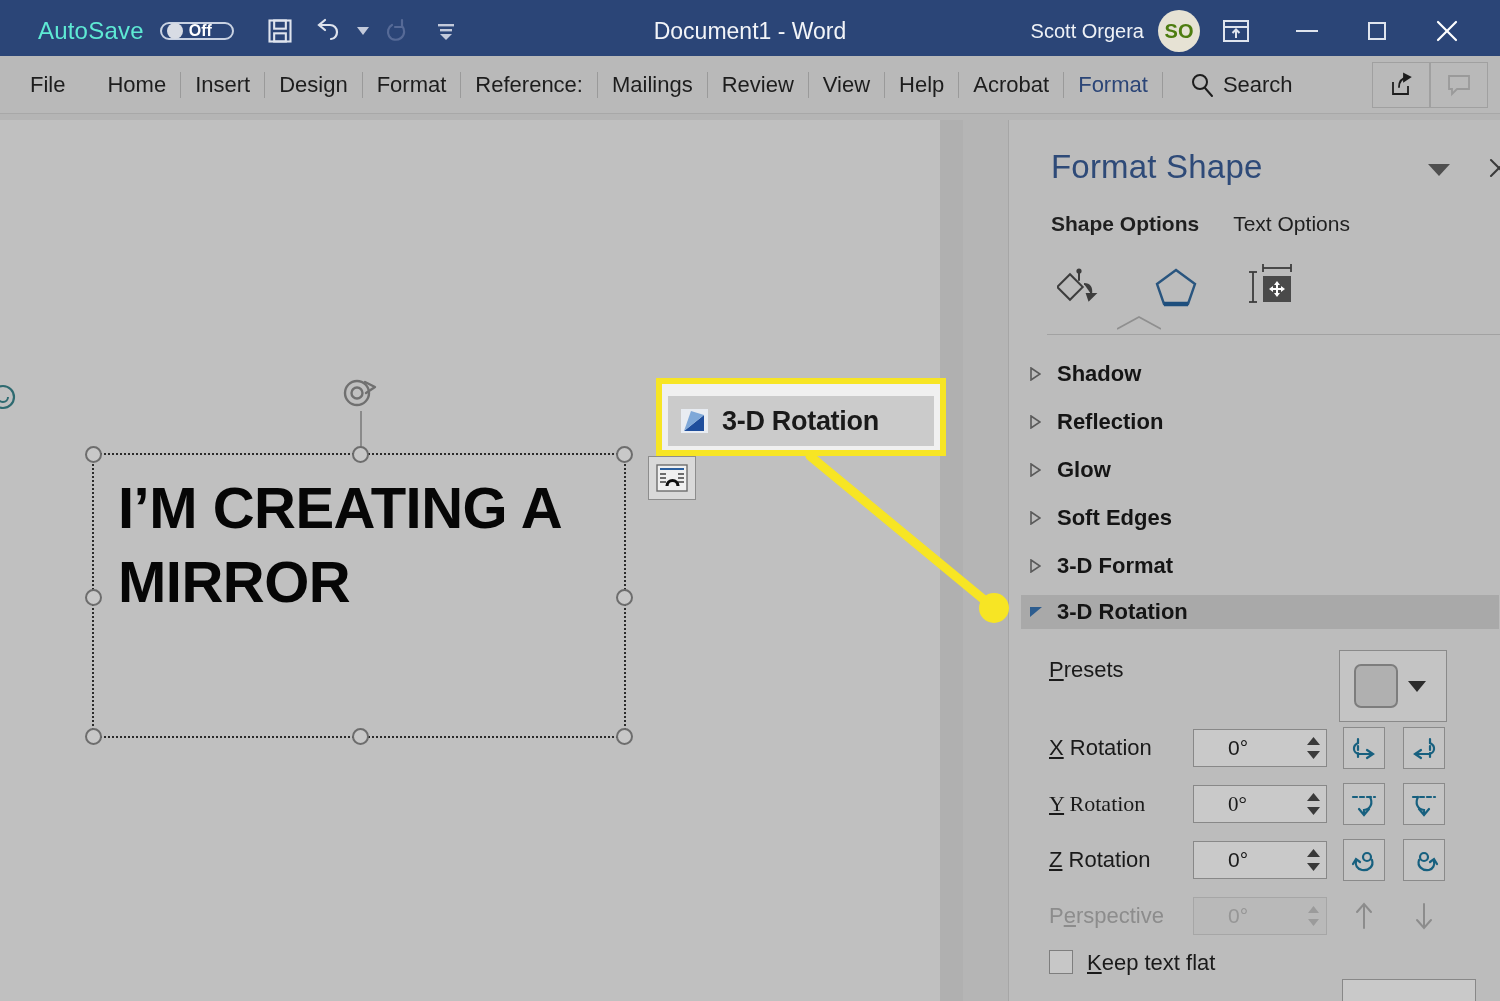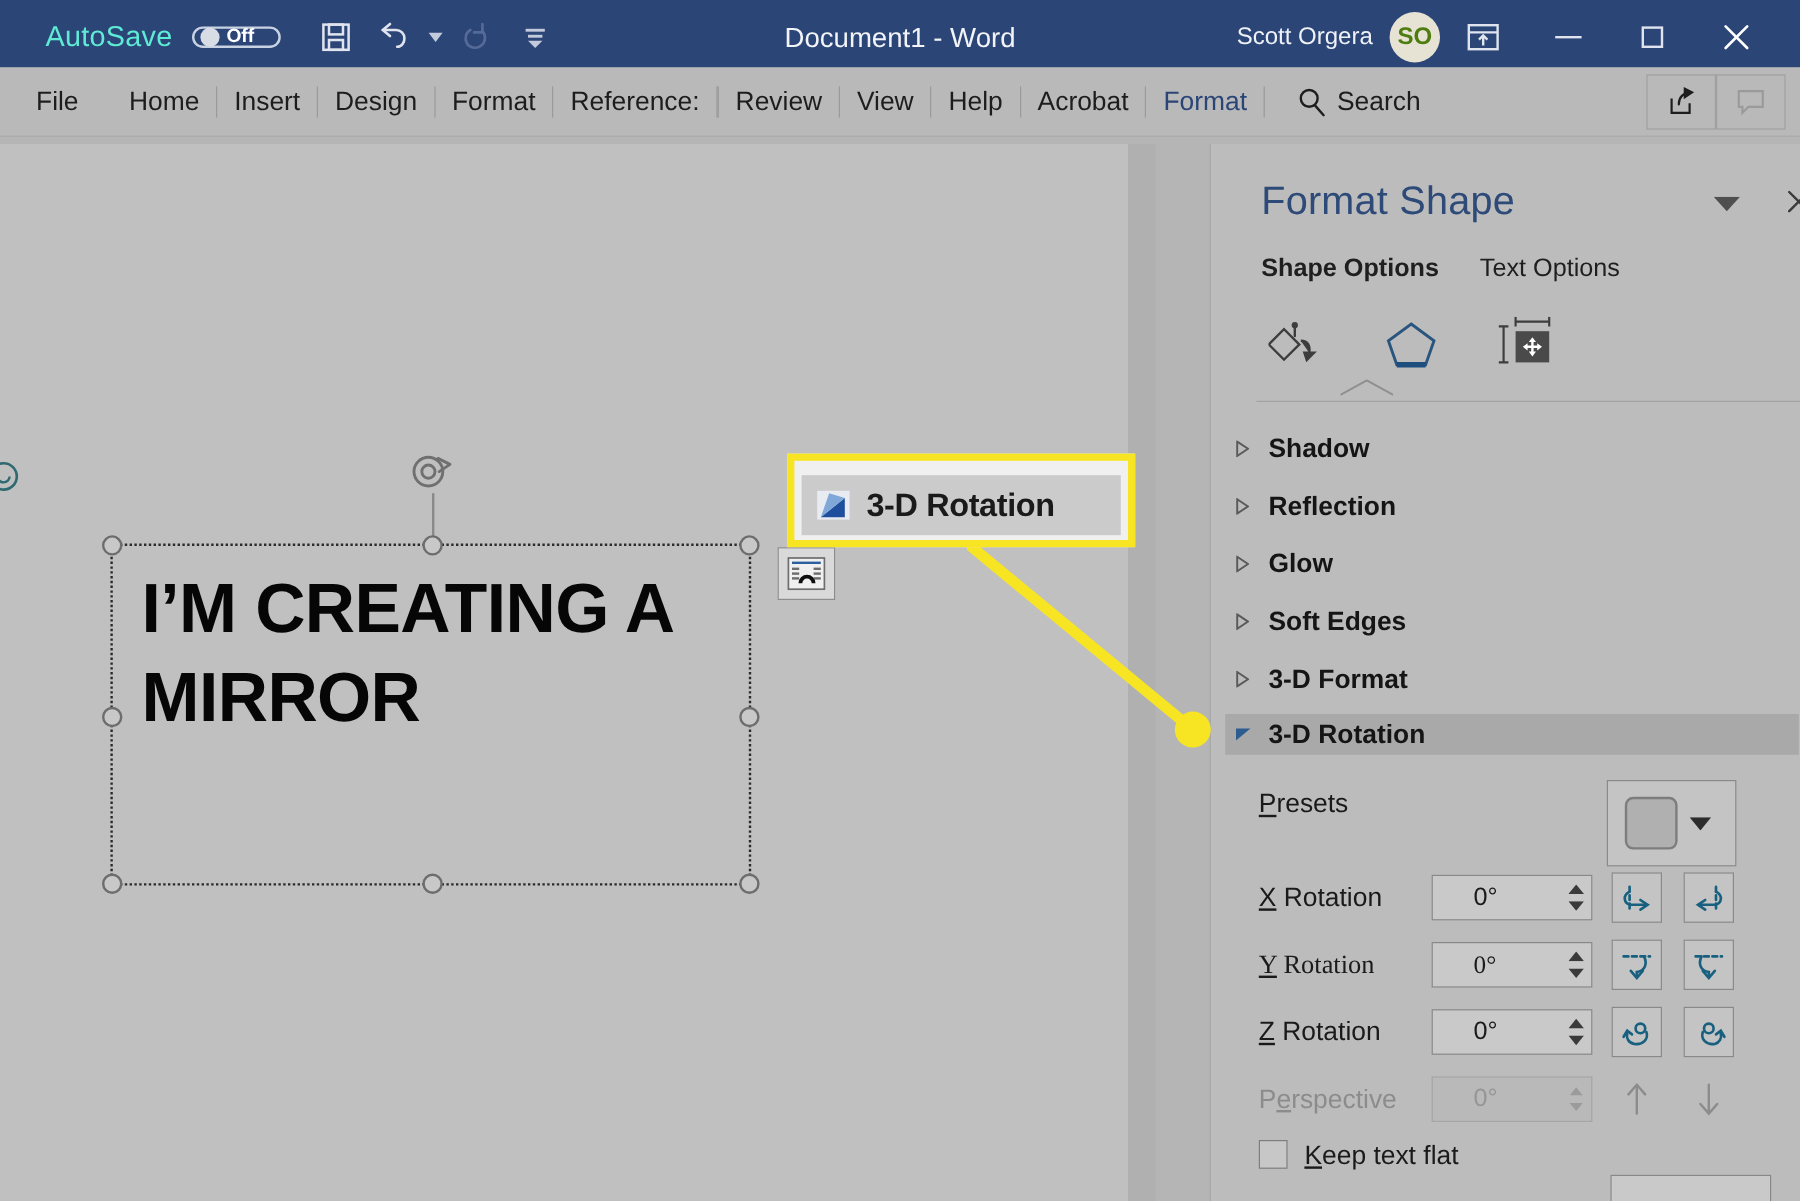--- a/index.html
+++ b/index.html
@@ -396,20 +396,21 @@
   <div class="tab">Home</div>
   <div class="tab-sep"></div>
   <div class="tab">Insert</div>
   <div class="tab-sep"></div>
   <div class="tab">Design</div>
   <div class="tab-sep"></div>
   <div class="tab">Format</div>
   <div class="tab-sep"></div>
   <div class="tab">Reference:</div>
   <div class="tab-sep"></div>
+  <div class="tab">Mailings</div>
   <div class="tab-sep"></div>
   <div class="tab">Review</div>
   <div class="tab-sep"></div>
   <div class="tab">View</div>
   <div class="tab-sep"></div>
   <div class="tab">Help</div>
   <div class="tab-sep"></div>
   <div class="tab">Acrobat</div>
   <div class="tab-sep"></div>
   <div class="tab contextual">Format</div>

